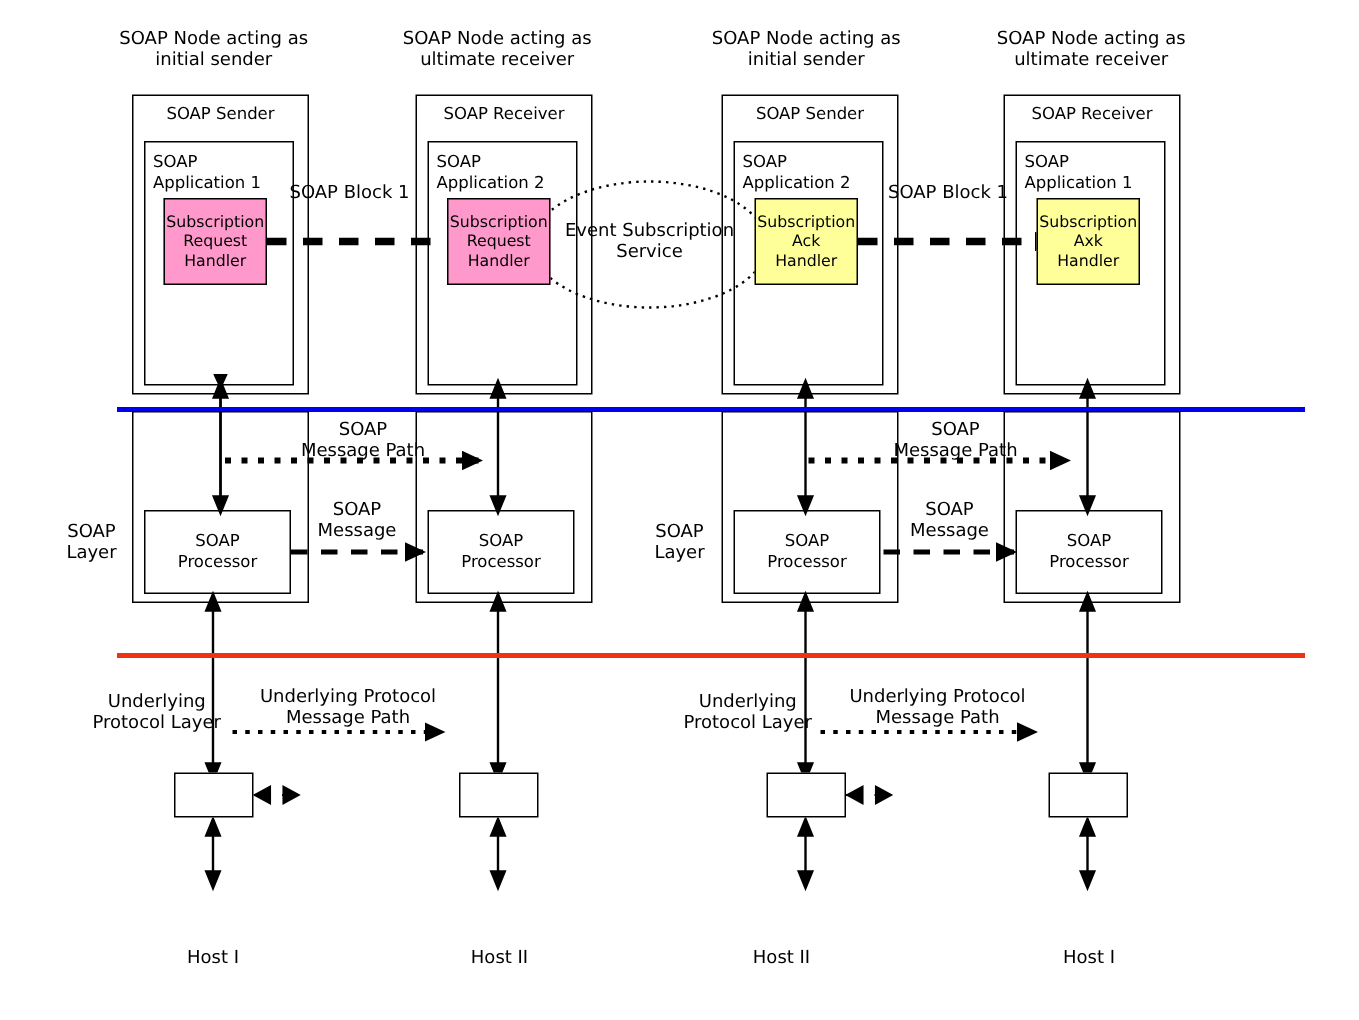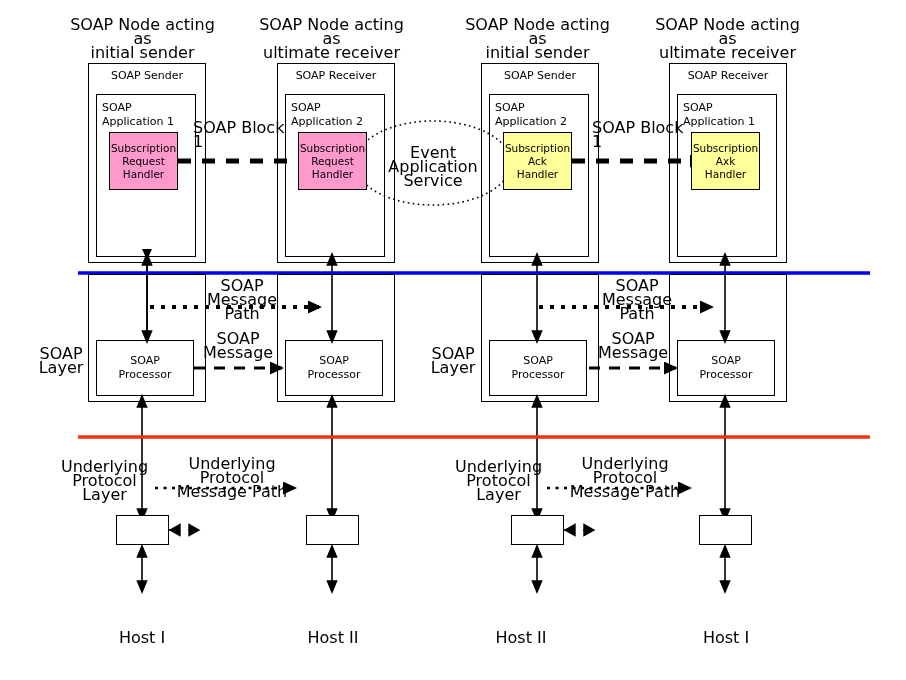--- a/index.html
+++ b/index.html
@@ -22,21 +22,21 @@
     height: 680px;
   }
   svg.layer {
     position: absolute;
     left: 0; top: 0;
     width: 906px;
     height: 680px;
   }
   .lbl {
     position: absolute;
-    font-size: 16px;
+    font-size: 12px;
     line-height: 14px;
     text-align: center;
     white-space: pre-line;
     color: #000;
   }
   .node-title {
     position: absolute;
     font-size: 11px;
     line-height: 14px;
     text-align: center;
@@ -247,21 +247,21 @@
   <div class="box-inner" style="left:677px; top:94px; width:100px; height:163px;"></div>
   <div class="app-label" style="left:683px; top:101px; width:92px;">SOAP
 Application 1</div>
   <div class="handler-box" style="left:691px; top:132px; width:69px; height:58px; background:#ffff99;">Subscription
 Axk
 Handler</div>
 
   <div class="lbl" style="left:193px; top:121px; width:95px; text-align:left;">SOAP Block 1</div>
   <div class="lbl" style="left:592px; top:121px; width:95px; text-align:left;">SOAP Block 1</div>
 
-  <div class="lbl" style="left:363px; top:146px; width:140px;">Event Application
+  <div class="lbl" style="left:363px; top:146px; width:140px;">Event Subscription
 Service</div>
 
   <div class="lbl" style="left:30px; top:347px; width:62px;">SOAP
 Layer</div>
   <div class="lbl" style="left:422px; top:347px; width:62px;">SOAP
 Layer</div>
 
   <div class="box-outer" style="left:88px; top:274px; width:118px; height:128px;"></div>
   <div class="box-outer" style="left:277px; top:274px; width:118px; height:128px;"></div>
   <div class="box-outer" style="left:481px; top:274px; width:118px; height:128px;"></div>

